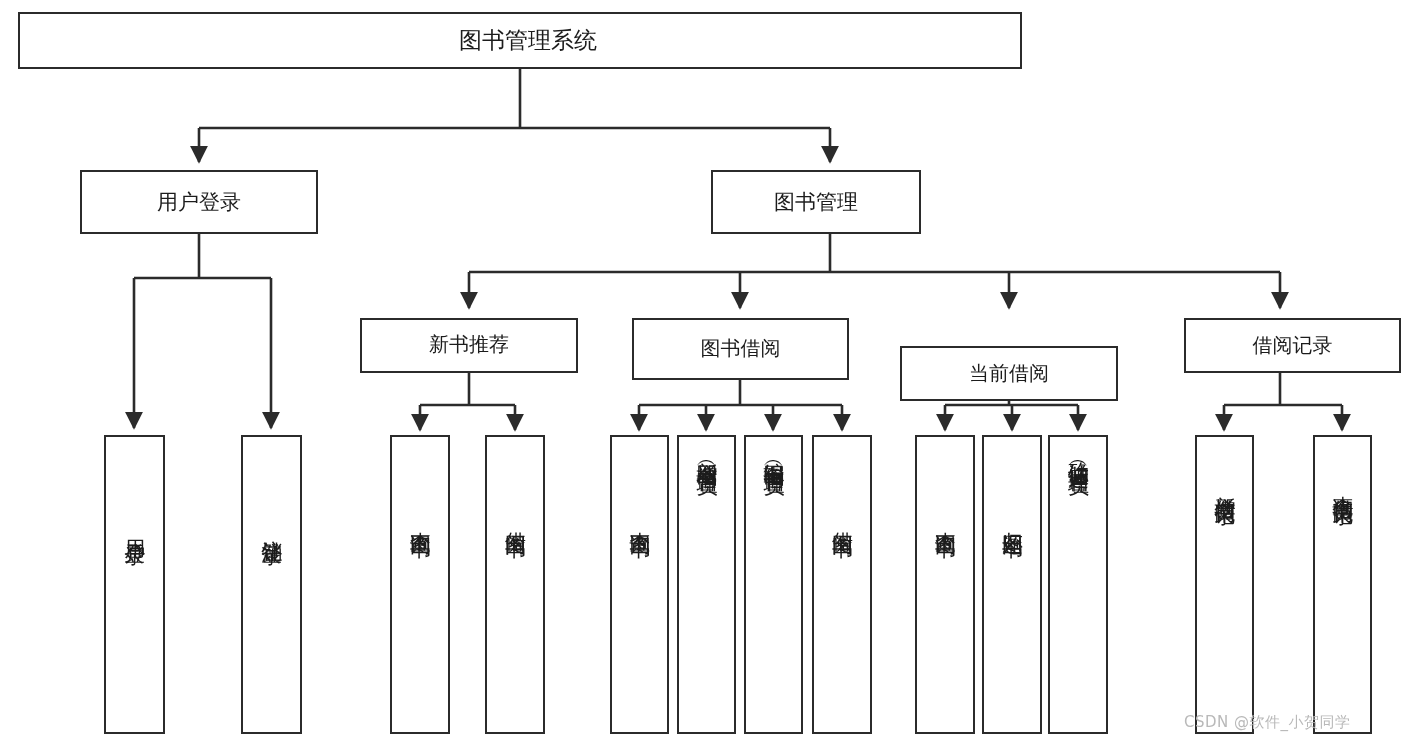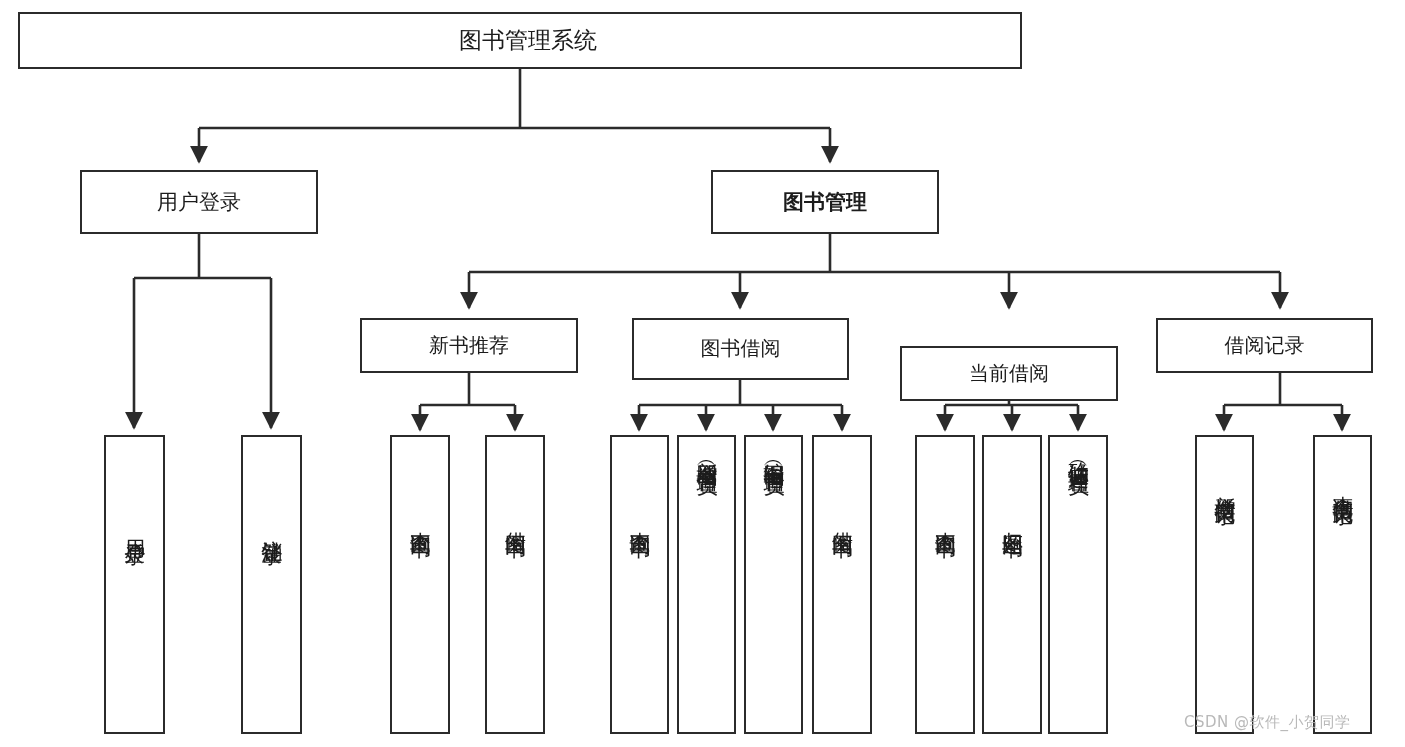--- a/index.html
+++ b/index.html
@@ -117,34 +117,34 @@
     </g>
   </svg>
 
   <div class="node root" style="left:18px; top:12px; width:1004px; height:57px;">
     <span class="lbl">图书管理系统</span>
   </div>
 
   <div class="node lvl1" style="left:80px; top:170px; width:238px; height:64px;">
     <span class="lbl">用户登录</span>
   </div>
-  <div class="node lvl1" style="left:711px; top:170px; width:228px; height:64px;font-weight:bold;">
+  <div class="node lvl1" style="left:711px; top:170px; width:210px; height:64px;">
     <span class="lbl">图书管理</span>
   </div>
 
-  <div class="node lvl2" style="left:360px; top:318px; width:218px; height:55px;">
+  <div class="node lvl2" style="left:360px; top:318px; width:218px; height:55px;font-family:Liberation Mono, monospace;">
     <span class="lbl">新书推荐</span>
   </div>
   <div class="node lvl2" style="left:632px; top:318px; width:217px; height:62px;">
     <span class="lbl">图书借阅</span>
   </div>
   <div class="node lvl2" style="left:900px; top:318px; width:218px; height:55px;margin-top:28px;">
     <span class="lbl">当前借阅</span>
   </div>
-  <div class="node lvl2" style="left:1156px; top:318px; width:217px; height:55px;">
+  <div class="node lvl2" style="left:1184px; top:318px; width:217px; height:55px;">
     <span class="lbl">借阅记录</span>
   </div>
 
   <div class="node leaf" style="left:104px; top:435px; width:61px; height:299px; padding-top:86px;">
     <span class="lbl">用户登录</span>
   </div>
   <div class="node leaf" style="left:241px; top:435px; width:61px; height:299px; padding-top:86px;">
     <span class="lbl">注销登录</span>
   </div>
 

